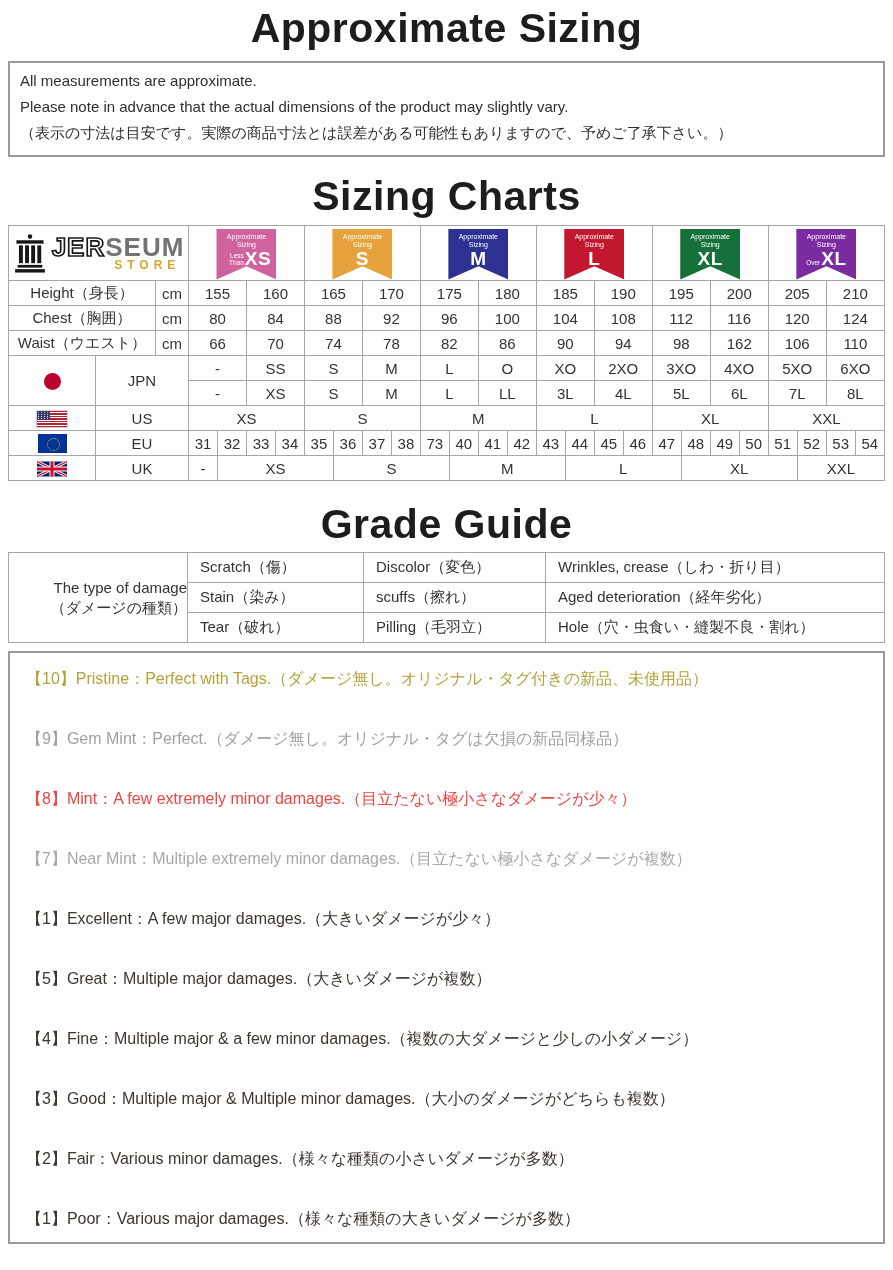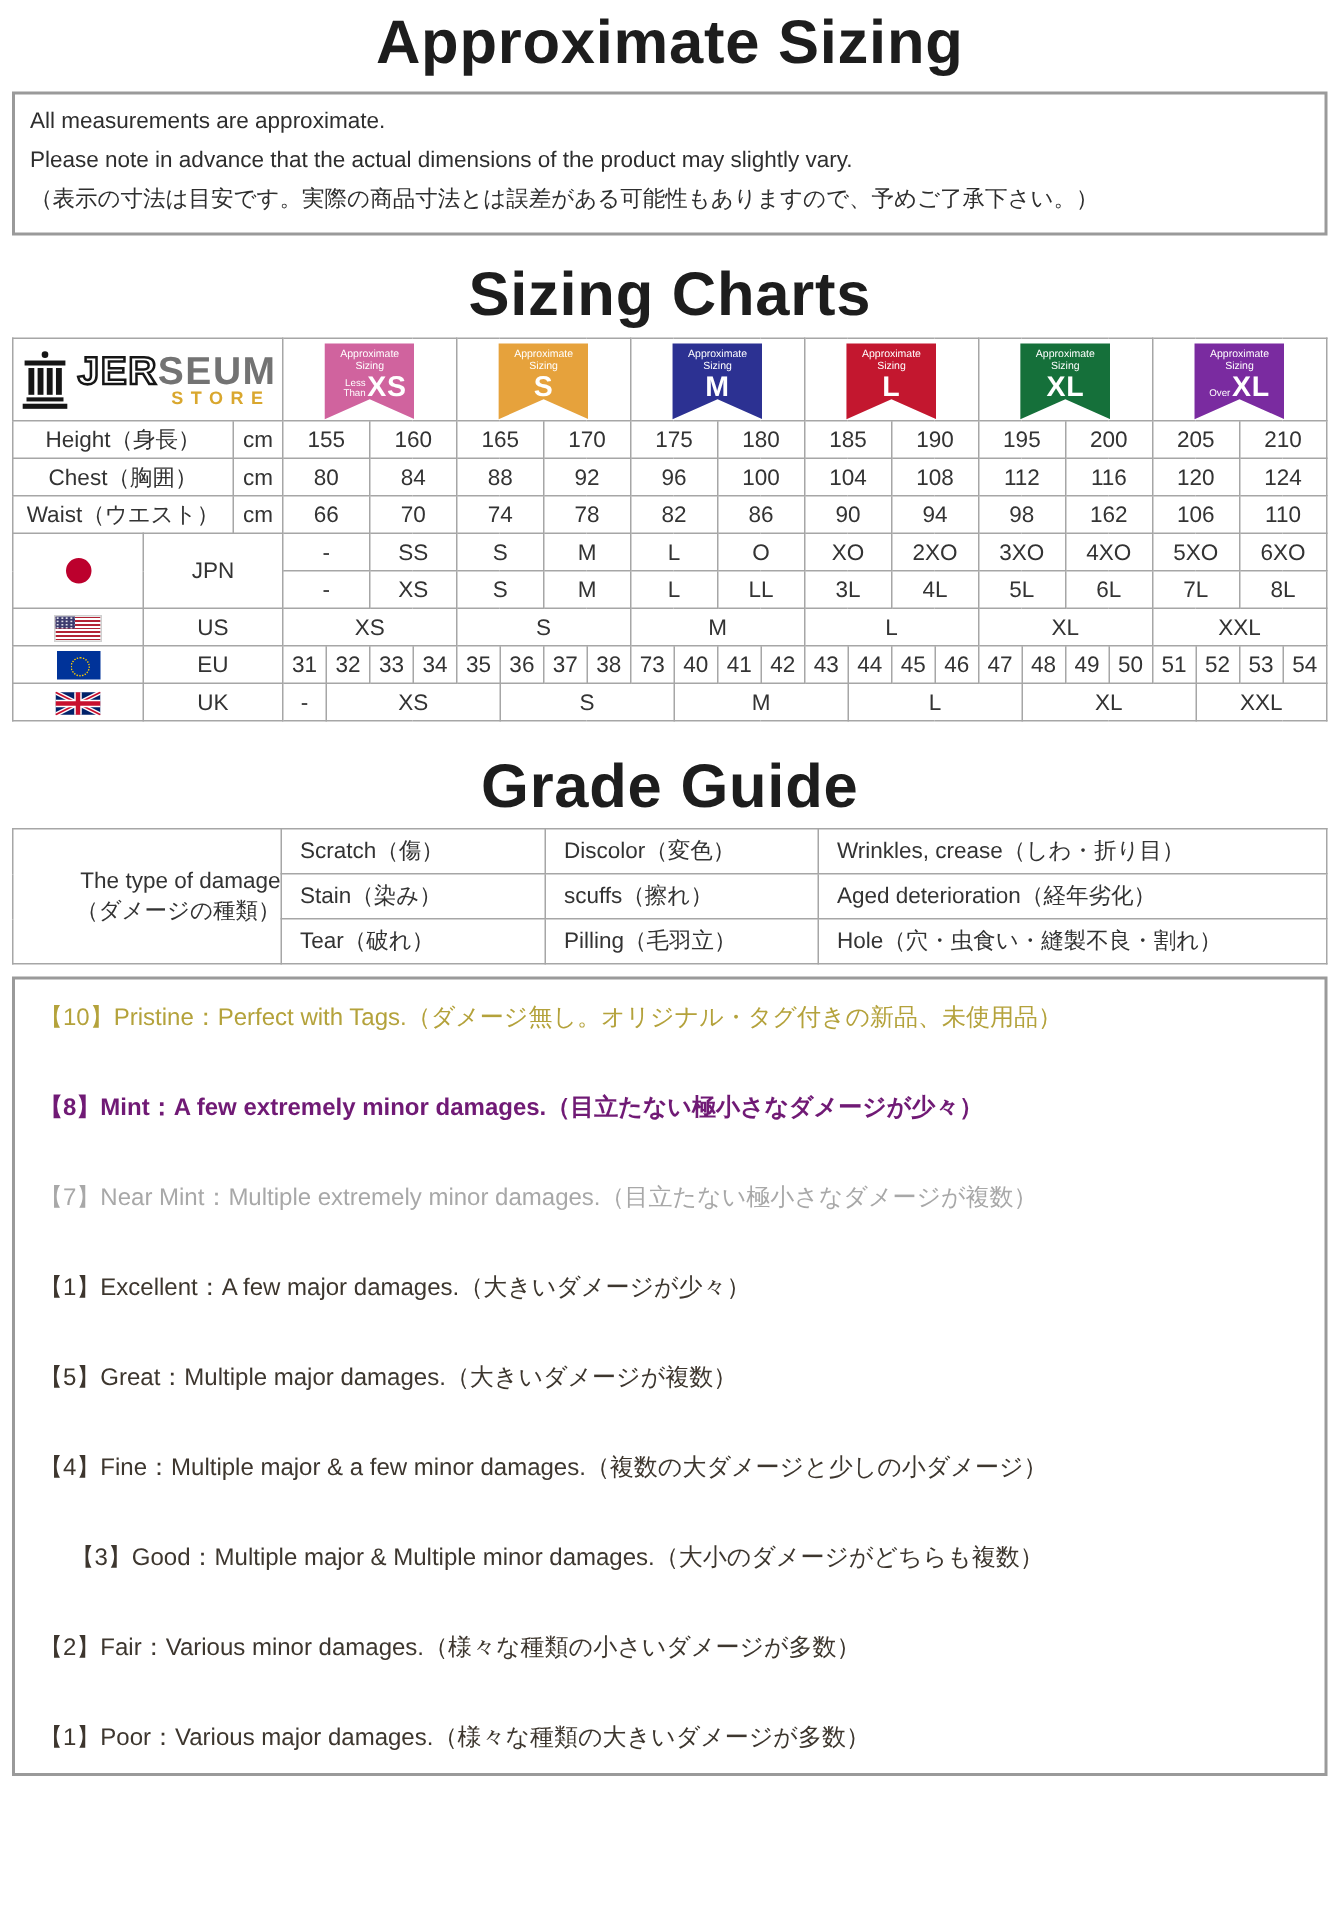--- a/index.html
+++ b/index.html
@@ -437,23 +437,24 @@
     <tr>
       <td>Tear（破れ）</td>
       <td>Pilling（毛羽立）</td>
       <td>Hole（穴・虫食い・縫製不良・割れ）</td>
     </tr>
   </tbody>
     </table>
 
   <div class="grade-box">
     <div class="grade-item" style="color: rgb(180, 162, 59);">【10】Pristine：Perfect with Tags.（ダメージ無し。オリジナル・タグ付きの新品、未使用品）</div>
-    <div class="grade-item" style="color: #701a75; font-weight: bold;">【8】Mint：A few extremely minor damages.（目立たない極小さなダメージが少々）</div>
+    <div class="grade-item" style="color: rgb(160, 160, 160);">【9】Gem Mint：Perfect.（ダメージ無し。オリジナル・タグは欠損の新品同様品）</div>
+    <div class="grade-item" style="color: #ef4444;">【8】Mint：A few extremely minor damages.（目立たない極小さなダメージが少々）</div>
     <div class="grade-item" style="color: rgb(168, 168, 168);">【7】Near Mint：Multiple extremely minor damages.（目立たない極小さなダメージが複数）</div>
     <div class="grade-item" style="color: rgb(61, 54, 46);">【1】Excellent：A few major damages.（大きいダメージが少々）</div>
     <div class="grade-item" style="color: rgb(61, 54, 46);">【5】Great：Multiple major damages.（大きいダメージが複数）</div>
     <div class="grade-item" style="color: rgb(61, 54, 46);">【4】Fine：Multiple major &amp; a few minor damages.（複数の大ダメージと少しの小ダメージ）</div>
-    <div class="grade-item" style="color: rgb(61, 54, 46); margin-left: 21px;">【3】Good：Multiple major &amp; Multiple minor damages.（大小のダメージがどちらも複数）</div>
+    <div class="grade-item" style="color: rgb(61, 54, 46);">【3】Good：Multiple major &amp; Multiple minor damages.（大小のダメージがどちらも複数）</div>
     <div class="grade-item" style="color: rgb(61, 54, 46);">【2】Fair：Various minor damages.（様々な種類の小さいダメージが多数）</div>
     <div class="grade-item" style="color: rgb(61, 54, 46);">【1】Poor：Various major damages.（様々な種類の大きいダメージが多数）</div>
   </div>
 
 </div>
 
 </body></html>

